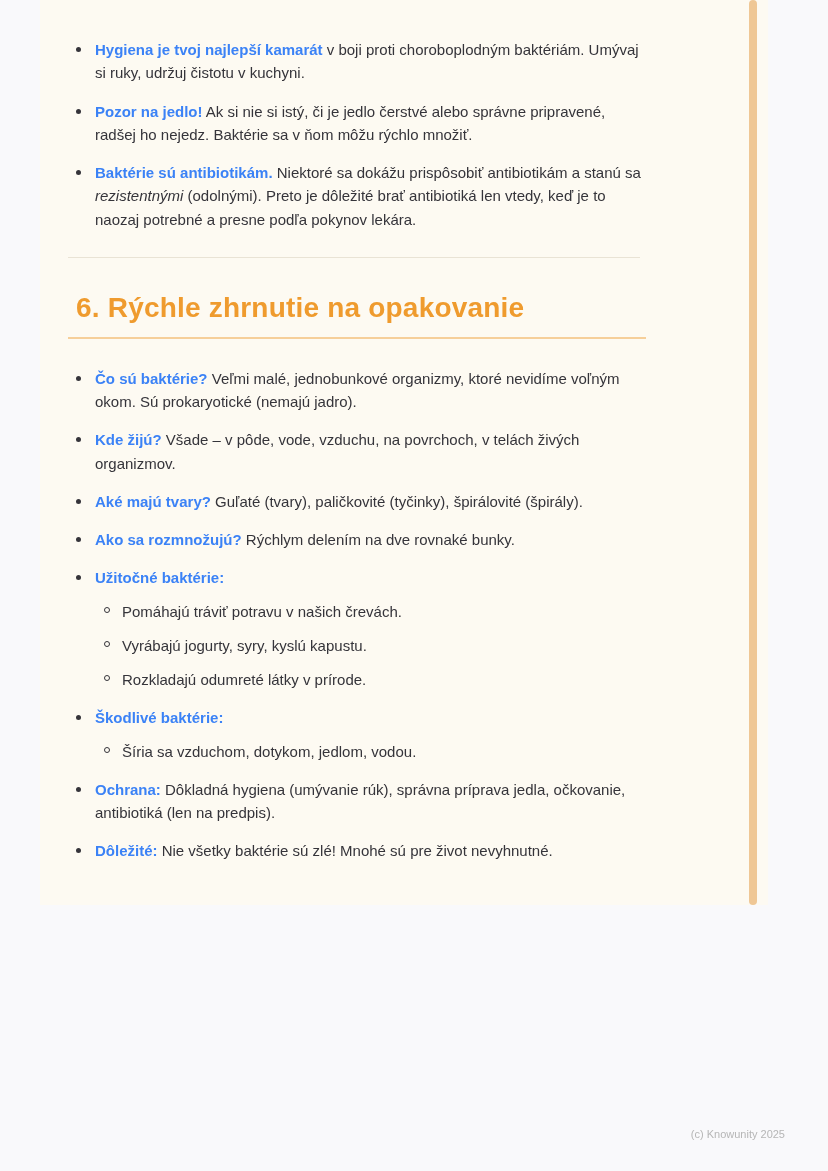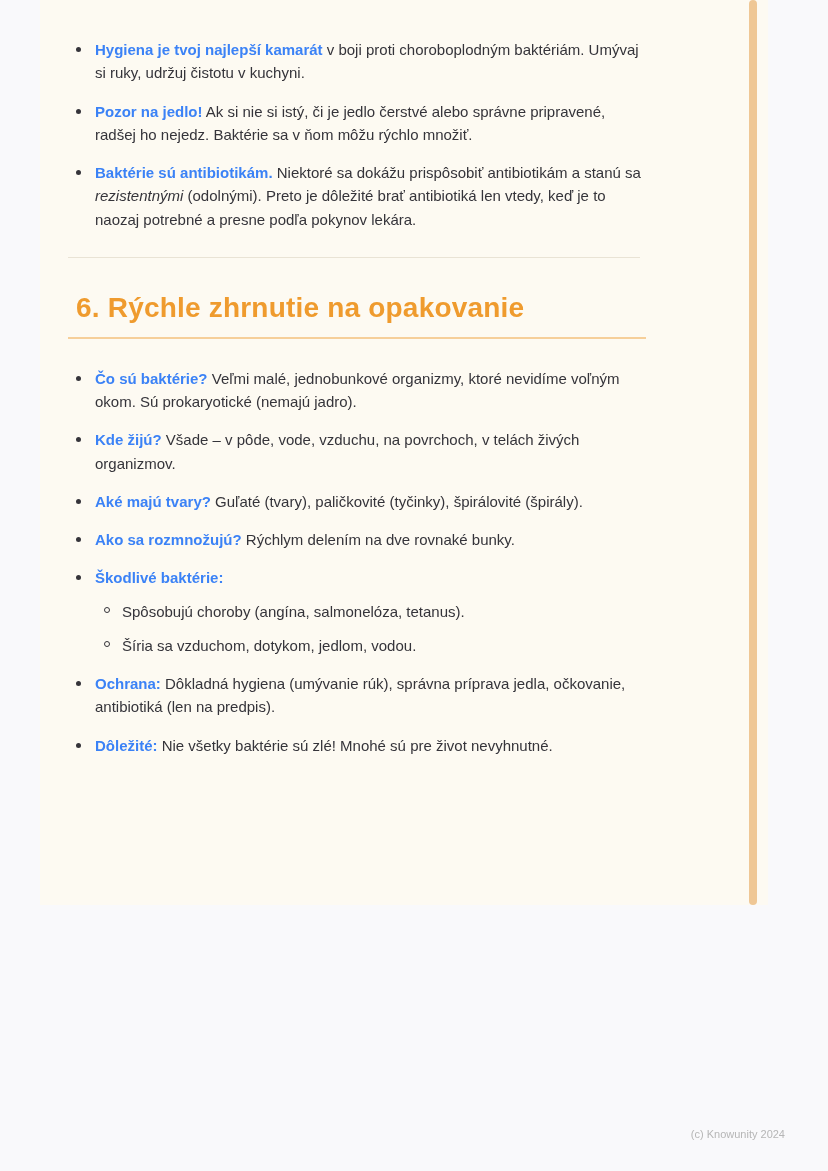--- a/index.html
+++ b/index.html
@@ -148,30 +148,37 @@
       <li>
         <span class="lead">Kde žijú?</span><span> Všade – v pôde, vode, vzduchu, na povrchoch, v telách živých organizmov.</span>
       </li>
       <li>
         <span class="lead">Aké majú tvary?</span><span> Guľaté (tvary), paličkovité (tyčinky), špirálovité (špirály).</span>
       </li>
       <li>
         <span class="lead">Ako sa rozmnožujú?</span><span> Rýchlym delením na dve rovnaké bunky.</span>
       </li>
       <li>
+        <span class="lead">Užitočné baktérie:</span>
+        <ul class="sub">
+          <li>Pomáhajú tráviť potravu v našich črevách.</li>
+          <li>Vyrábajú jogurty, syry, kyslú kapustu.</li>
+          <li>Rozkladajú odumreté látky v prírode.</li>
+        </ul>
+      </li>
+      <li>
         <span class="lead">Škodlivé baktérie:</span>
         <ul class="sub">
-          <li>Spôsobujú choroby (angína, salmonelóza, tetanus).</li>
           <li>Šíria sa vzduchom, dotykom, jedlom, vodou.</li>
         </ul>
       </li>
       <li>
         <span class="lead">Ochrana:</span><span> Dôkladná hygiena (umývanie rúk), správna príprava jedla, očkovanie, antibiotiká (len na predpis).</span>
       </li>
       <li>
         <span class="lead">Dôležité:</span><span> Nie všetky baktérie sú zlé! Mnohé sú pre život nevyhnutné.</span>
       </li>
     </ul>
 
   </div>
 </div>
 
-<div class="footer">(c) Knowunity 2024</div>
+<div class="footer">(c) Knowunity 2025</div>
 
 </body></html>

